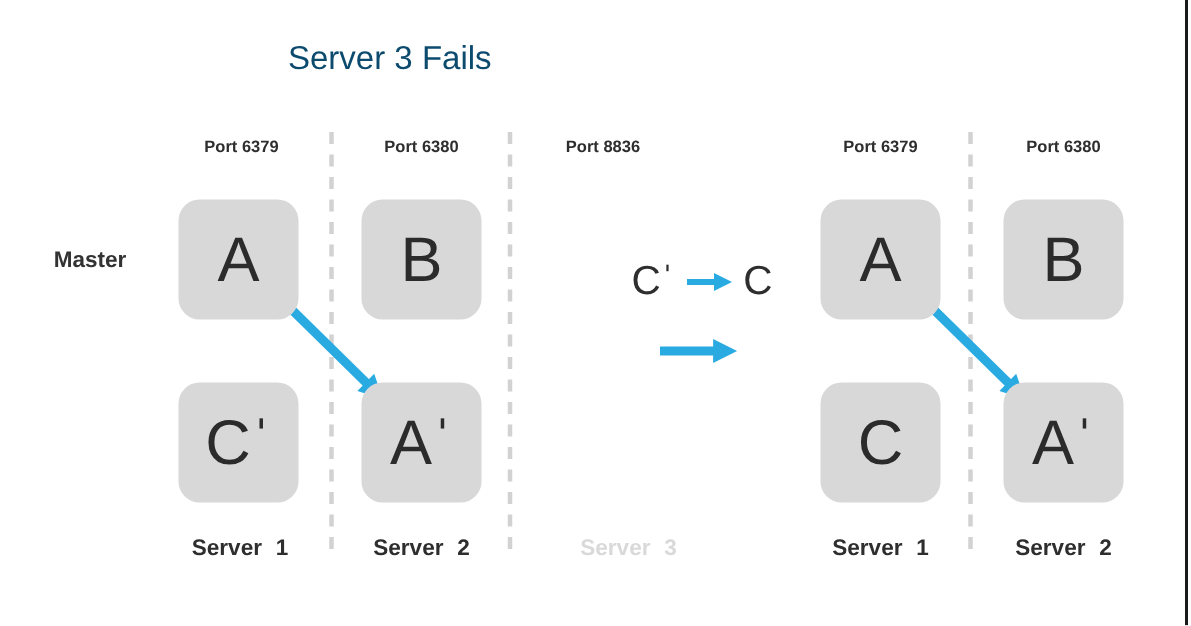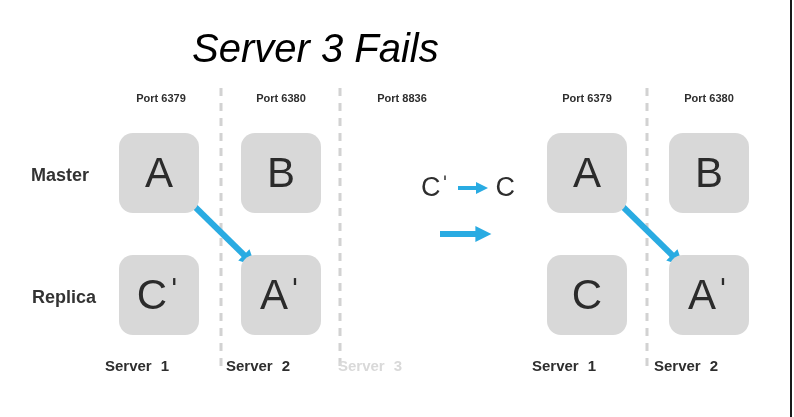--- a/index.html
+++ b/index.html
@@ -8,25 +8,24 @@
     width: 794px;
     height: 417px;
     background: #ffffff;
     font-family: "Liberation Sans", "DejaVu Sans", sans-serif;
     overflow: hidden;
   }
   .title {
     position: absolute;
     left: 192px;
     top: 26px;
-    font-size: 40px;
+    font-size: 22px;
     font-weight: normal;
-    color: #000000;
+    color: #0c4a6e;
     white-space: nowrap;
-    font-style: italic;
   }
   .overlay {
     position: absolute;
     left: 0; top: 0;
     width: 794px; height: 417px;
     pointer-events: none;
   }
   .port-label {
     position: absolute;
     top: 92px;
@@ -34,41 +33,42 @@
     text-align: center;
     font-size: 11px;
     font-weight: bold;
     color: #2e2e2e;
     white-space: nowrap;
   }
   .row-label {
     position: absolute;
     width: 84px;
     text-align: center;
-    font-size: 18px;
+    font-size: 15px;
     font-weight: bold;
     color: #333333;
   }
   .box {
     position: absolute;
     width: 80px;
     height: 80px;
     border-radius: 14px;
     background: #d8d8d8;
     display: flex;
     align-items: center;
     justify-content: center;
     font-size: 42px;
     color: #2b2b2b;
     line-height: 1;
   }
   .server-label {
     position: absolute;
     top: 357px;
     width: 110px;
+    text-align: center;
     font-size: 15px;
     font-weight: bold;
     color: #2e2e2e;
     word-spacing: 5px;
     white-space: nowrap;
   }
   .server-label.muted { color: #d9d9d9; }
   .annotation {
     position: absolute;
     left: 421px;
@@ -112,21 +112,20 @@
   </svg>
 
   <div class="port-label" style="left:101px">Port 6379</div>
   <div class="port-label" style="left:221px">Port 6380</div>
   <div class="port-label" style="left:342px">Port 8836</div>
 
   <div class="port-label" style="left:527px">Port 6379</div>
   <div class="port-label" style="left:649px">Port 6380</div>
 
   <div class="row-label" style="left:18px; top:165px">Master</div>
-  <div class="row-label" style="left:22px; top:287px">Replica</div>
 
   <div class="box" style="left:119px; top:133px">A</div>
   <div class="box" style="left:241px; top:133px">B</div>
   <div class="box" style="left:119px; top:255px">Cˈ</div>
   <div class="box" style="left:241px; top:255px">Aˈ</div>
 
   <div class="box" style="left:547px; top:133px">A</div>
   <div class="box" style="left:669px; top:133px">B</div>
   <div class="box" style="left:547px; top:255px">C</div>
   <div class="box" style="left:669px; top:255px">Aˈ</div>
@@ -135,19 +134,19 @@
     <span>Cˈ</span>
     <svg class="arrow-small" width="32" height="14" viewBox="0 0 32 14">
       <line x1="1" y1="7" x2="19" y2="7" stroke="#29ABE2" stroke-width="4"></line>
       <polygon points="19,1 31,7 19,13" fill="#29ABE2"></polygon>
     </svg>
     <span>C</span>
   </div>
 
   <div class="server-label" style="left:105px">Server 1</div>
   <div class="server-label" style="left:226px">Server 2</div>
-  <div class="server-label muted" style="left:338px">Server 3</div>
+  <div class="server-label muted" style="left:364px">Server 3</div>
   <div class="server-label" style="left:532px">Server 1</div>
   <div class="server-label" style="left:654px">Server 2</div>
 
   <div class="border-right"></div>
 
 </div>
 
 </body></html>

